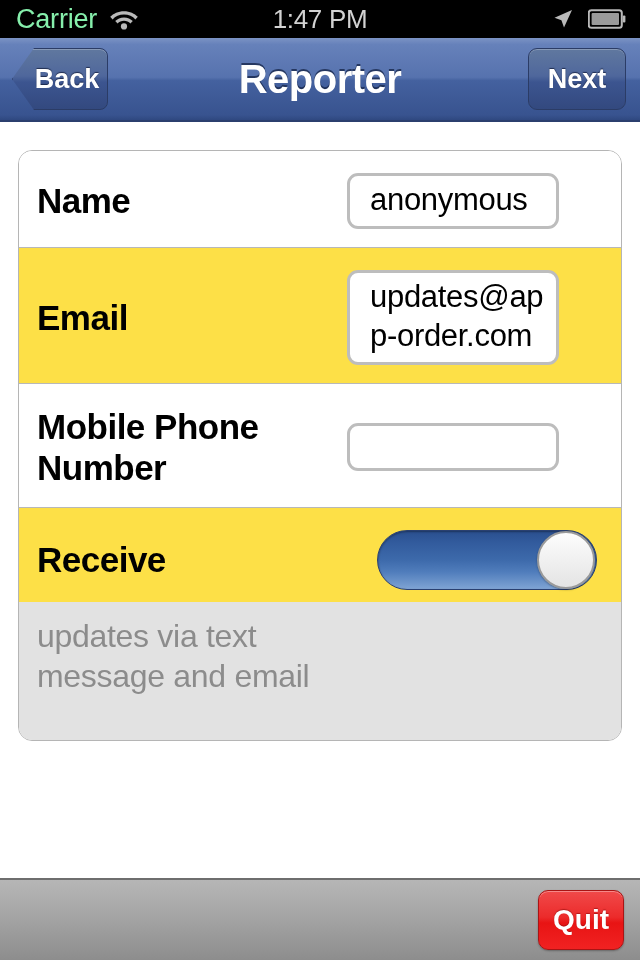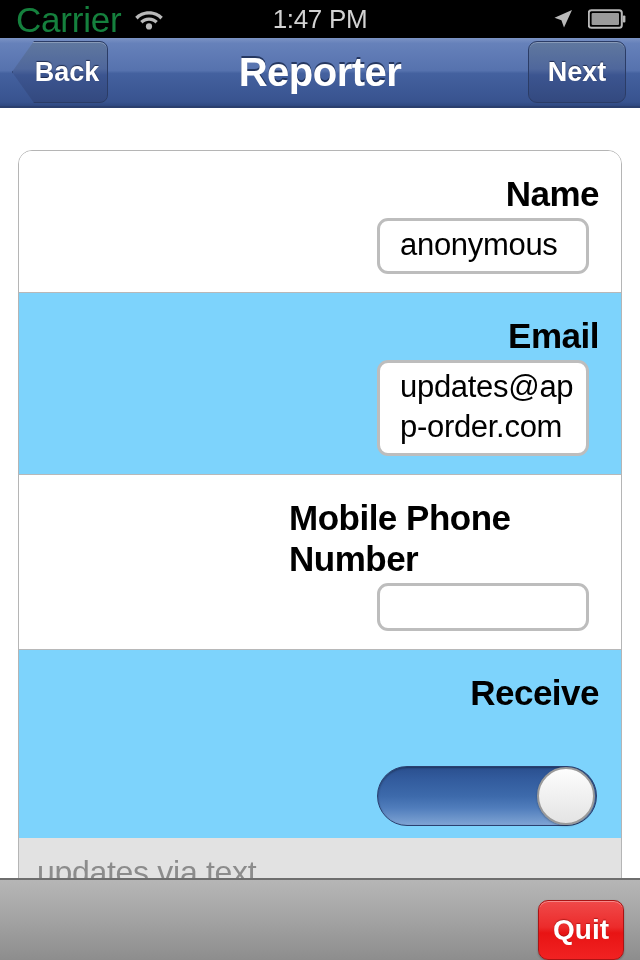--- a/index.html
+++ b/index.html
@@ -29,22 +29,22 @@
     align-items: center;
   }
   .status-left {
     display: flex;
     align-items: center;
     gap: 12px;
     padding-left: 16px;
     flex: 0 0 auto;
   }
   .carrier-text {
-    color: #15803d;
-    font-size: 35px;
+    color: #86efac;
+    font-size: 27px;
     font-weight: 400;
     letter-spacing: -0.2px;
     line-height: 1;
   }
   .wifi-icon { width: 30px; height: 22px; display: block; }
   .status-center {
     position: absolute;
     left: 0; right: 0;
     text-align: center;
     pointer-events: none;
@@ -62,21 +62,21 @@
     align-items: center;
     gap: 14px;
   }
   .loc-icon { width: 22px; height: 22px; display: block; }
   .battery-icon { width: 38px; height: 20px; display: block; }
 
   
   .nav-bar {
     position: absolute;
     top: 38px; left: 0;
-    width: 640px; height: 70px;
+    width: 640px; height: 84px;
     background: linear-gradient(to bottom,
         #7b93c4 0%, #6681ba 8%, #5672ae 48%, #44619f 52%, #38538f 94%, #2f4880 100%);
     border-bottom: 2px solid #2b3f6e;
     display: flex;
     align-items: center;
   }
   .nav-title {
     position: absolute;
     left: 0; right: 0;
     text-align: center;
@@ -135,28 +135,27 @@
     top: 20px; left: 18px;
     width: 604px;
     border: 1px solid #b5b5b5;
     border-radius: 14px;
     overflow: hidden;
     background: #ffffff;
   }
   .form-row {
     position: relative;
     display: flex;
-    align-items: flex-end;
+    align-items: center;
     padding: 18px 22px 18px 18px;
     border-bottom: 1px solid #b8b8b8;
     min-height: 96px;
     background: #ffffff;
-    flex-direction: column;
-  }
-  .form-row.alt { background: #7dd3fc; }
+  }
+  .form-row.alt { background: #fde047; }
   .form-row.last { border-bottom: none; }
   .row-label {
     flex: 1 1 auto;
     font-size: 35px;
     font-weight: bold;
     color: #000000;
     line-height: 1.18;
     letter-spacing: -0.5px;
     padding-top: 4px;
     max-width: 310px;
@@ -229,21 +228,21 @@
   }
 
   
   .toolbar {
     position: absolute;
     bottom: 0; left: 0;
     width: 640px; height: 82px;
     background: linear-gradient(to bottom, #b6b6b6 0%, #a9a9a9 35%, #9a9a9a 70%, #8d8d8d 100%);
     border-top: 2px solid #6e6e6e;
     display: flex;
-    align-items: flex-end;
+    align-items: center;
     justify-content: flex-end;
     padding-right: 16px;
   }
   .btn-quit {
     width: 86px; height: 60px;
     border-radius: 10px;
     background: linear-gradient(to bottom, #f04a4a 0%, #ec2b2b 45%, #e81414 55%, #f12222 100%);
     border: 1px solid #aa1414;
     color: #ffffff;
     font-size: 28px;

